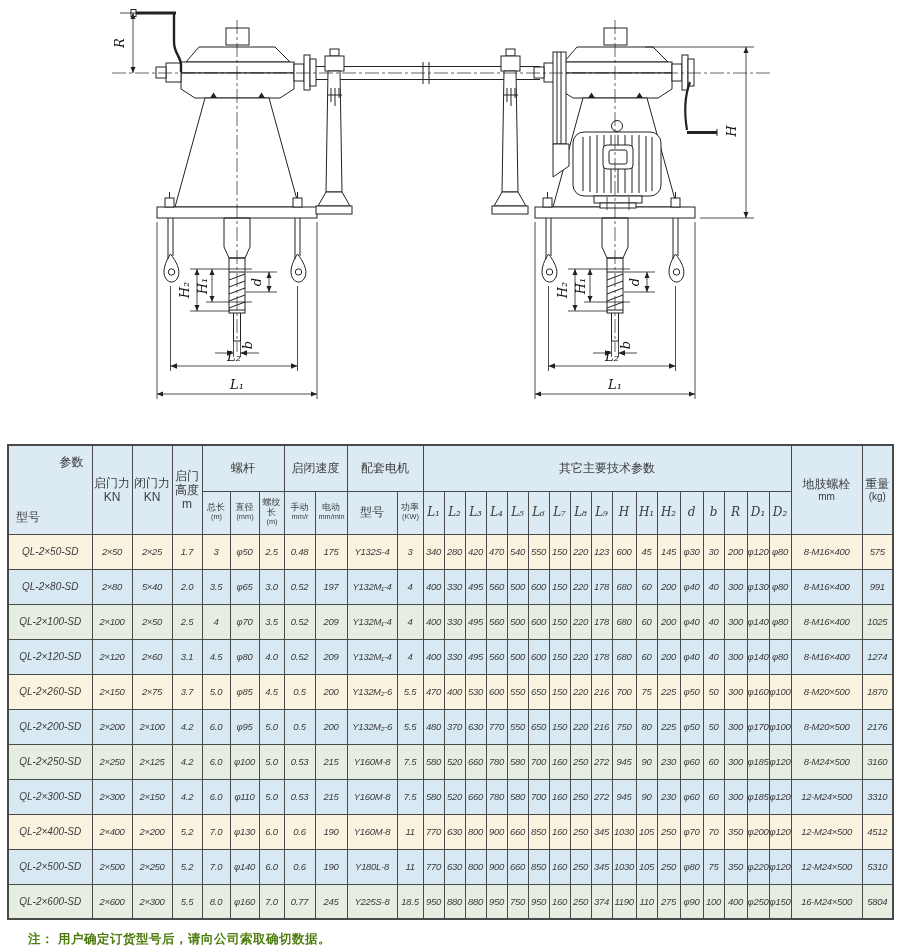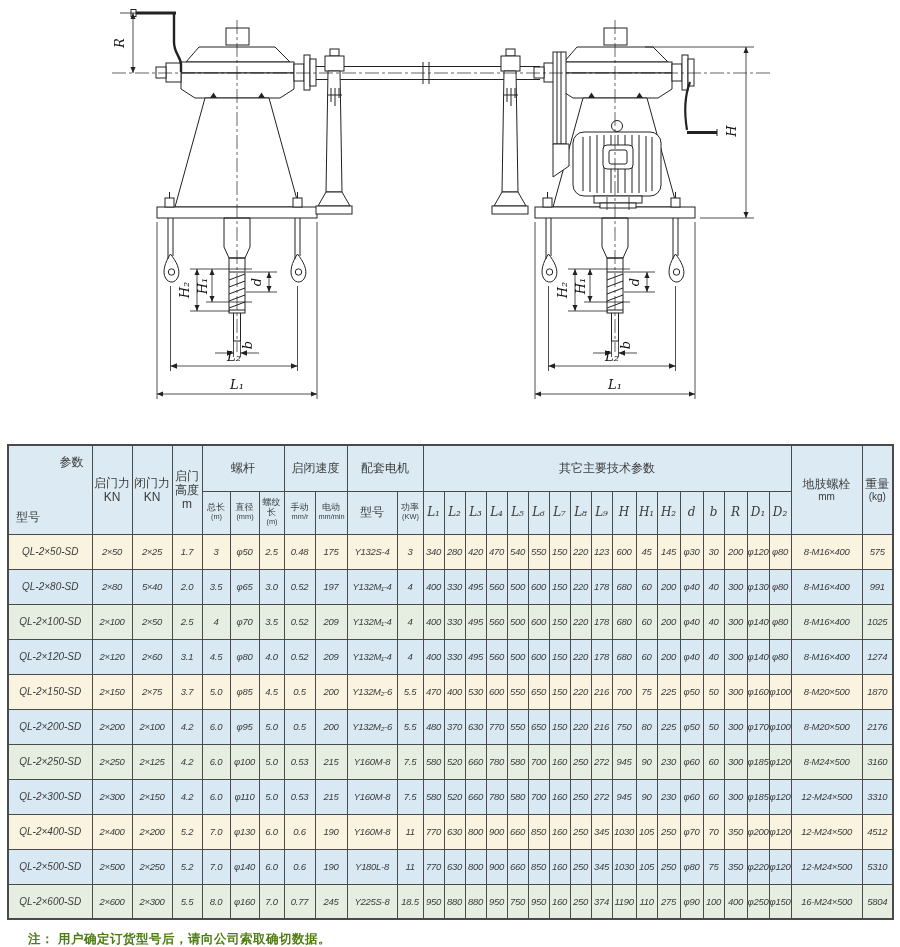--- a/index.html
+++ b/index.html
@@ -443,21 +443,21 @@
         <td>200</td>
         <td>φ40</td>
         <td>40</td>
         <td>300</td>
         <td>φ140</td>
         <td>φ80</td>
         <td>8-M16×400</td>
         <td>1274</td>
       </tr>
       <tr class="rc0">
-        <td>QL-2×150-SD</td>
+        <td>QL-2×260-SD</td>
         <td>2×150</td>
         <td>2×75</td>
         <td>3.7</td>
         <td>5.0</td>
         <td>φ85</td>
         <td>4.5</td>
         <td>0.5</td>
         <td>200</td>
         <td>Y132M₂-6</td>
         <td>5.5</td>

